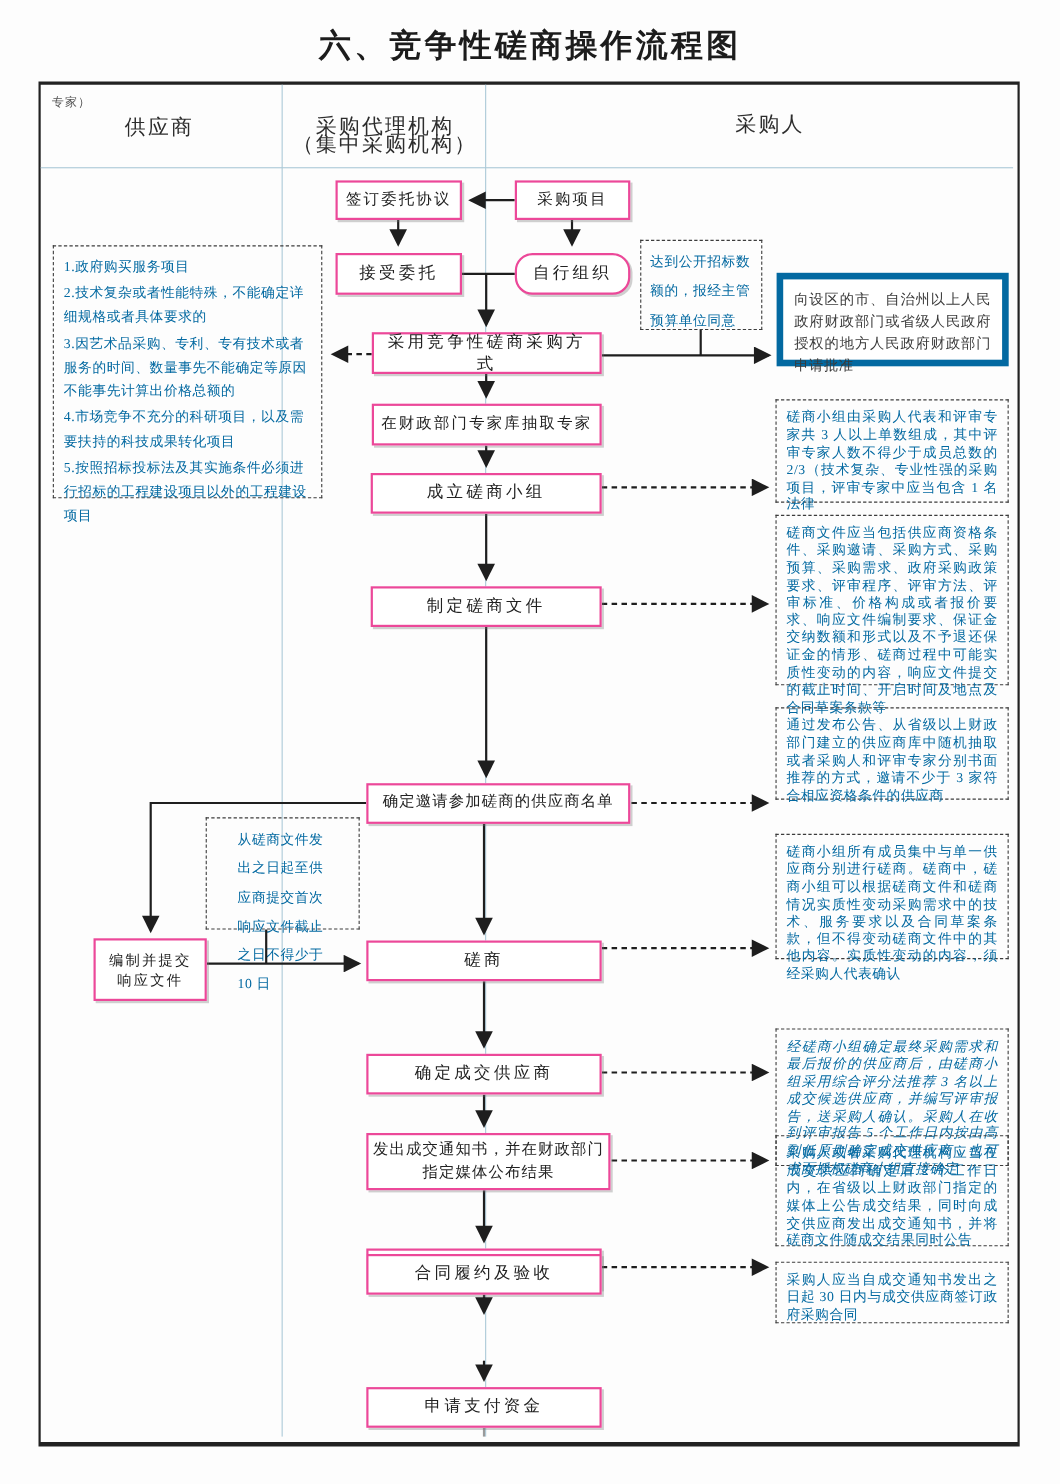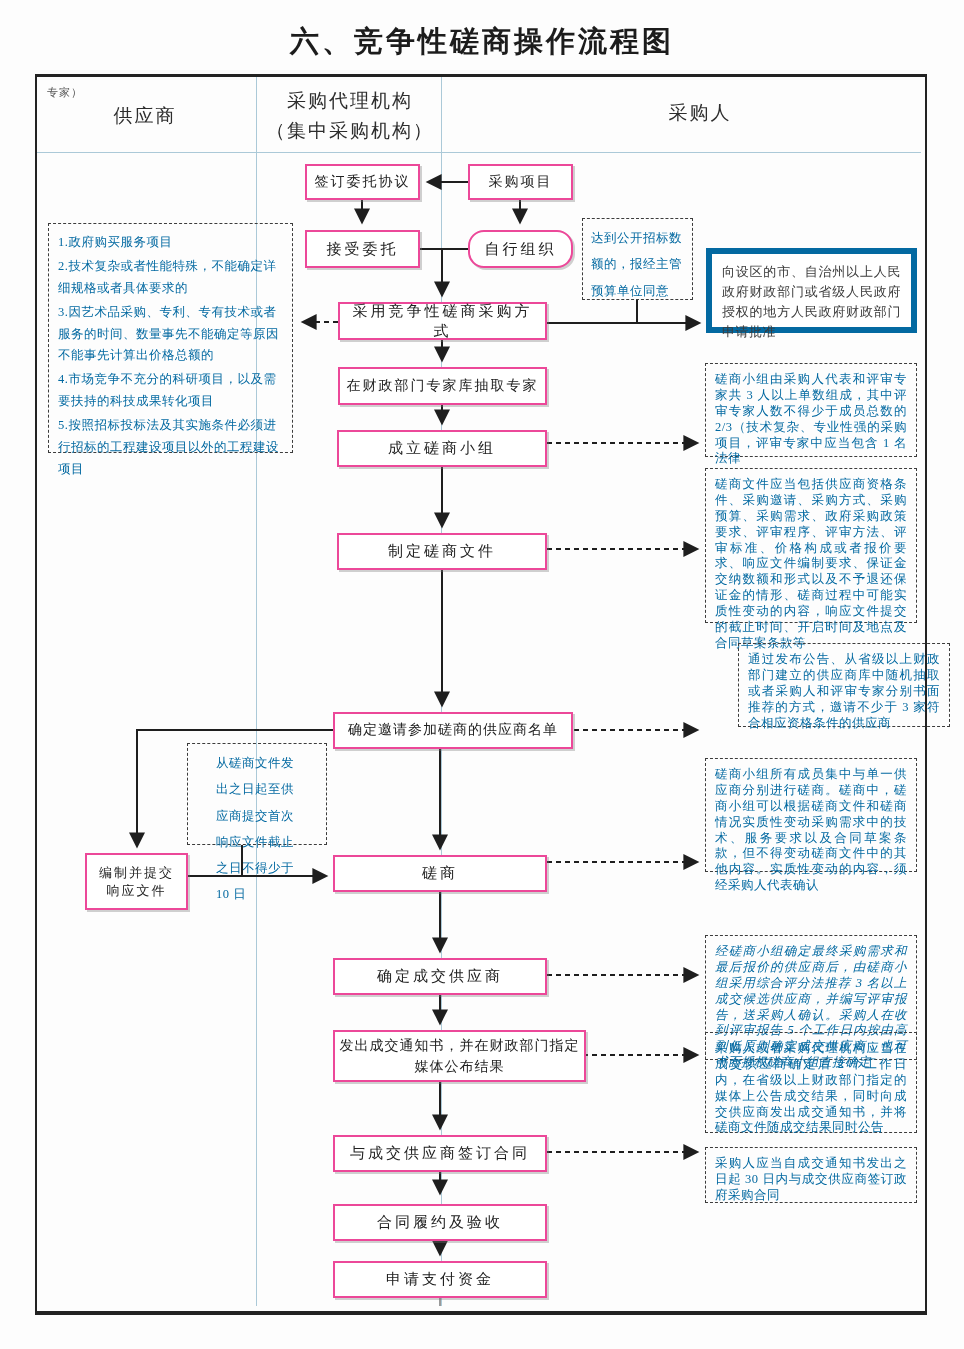--- a/index.html
+++ b/index.html
@@ -41,21 +41,21 @@
   <div class="title">六、竞争性磋商操作流程图</div>
 
   <div class="frame"></div>
 
   <div class="gridline" style="left:256px;top:77px;width:1px;height:1229px;"></div>
   <div class="gridline" style="left:441px;top:77px;width:1px;height:1229px;"></div>
   <div class="gridline" style="left:37px;top:152px;width:884px;height:1px;"></div>
 
   <div class="corner" style="left:47px;top:85px;">专家）</div>
   <div class="hdr" style="left:60px;top:103px;width:170px;">供应商</div>
-  <div class="hdr" style="left:262px;top:88px;width:176px;">采购代理机构</div>
+  <div class="hdr" style="left:262px;top:102px;width:176px;">采购代理机构</div>
   <div class="hdr" style="left:262px;top:118px;width:176px;">（集中采购机构）</div>
   <div class="hdr" style="left:540px;top:100px;width:320px;">采购人</div>
 
   <svg class="conn" width="964" height="1349" viewBox="0 0 964 1349">
     <defs>
       <marker id="ah" viewBox="0 0 10 10" refX="8.5" refY="5" markerWidth="8.5" markerHeight="8" orient="auto">
         <path d="M0,0 L10,5 L0,10 z" fill="#1e1e1e"></path>
       </marker>
     </defs>
     <g stroke="#1e1e1e" stroke-width="2" fill="none">
@@ -119,27 +119,27 @@
     </div>
   <div class="node" style="left:333px;top:712px;width:240px;height:37px;font-size:14px;letter-spacing:1px;">
       <span>确定邀请参加磋商的供应商名单</span>
     </div>
   <div class="node" style="left:333px;top:855px;width:214px;height:37px;">
       <span>磋商</span>
     </div>
   <div class="node" style="left:333px;top:958px;width:214px;height:37px;">
       <span>确定成交供应商</span>
     </div>
-  <div class="node" style="left:333px;top:1030px;width:253px;height:52px;font-size:14px;letter-spacing:1px;line-height:1.5;">
+  <div class="node" style="left:333px;top:1030px;width:222px;height:52px;font-size:14px;letter-spacing:1px;line-height:1.5;">
       <span>发出成交通知书，并在财政部门指定媒体公布结果</span>
     </div>
   <div class="node" style="left:333px;top:1135px;width:214px;height:37px;">
       <span>与成交供应商签订合同</span>
     </div>
-  <div class="node" style="left:333px;top:1204px;width:214px;height:37px;border-width:2.5px;">
+  <div class="node" style="left:333px;top:1140px;width:214px;height:37px;border-width:2.5px;">
       <span>合同履约及验收</span>
     </div>
   <div class="node" style="left:333px;top:1261px;width:214px;height:37px;">
       <span>申请支付资金</span>
     </div>
 
   <div class="node" style="left:85px;top:853px;width:103px;height:57px;font-size:13px;letter-spacing:2px;flex-direction:column;">
     <span>编制并提交</span>
     <span>响应文件</span>
   </div>
@@ -155,21 +155,21 @@
   </div>
 
   <div class="note airy" style="left:582px;top:218px;width:111px;height:82px;text-align:left;padding:6px 8px;"><span>达到公开招标数额的，报经主管预算单位同意</span></div>
 
   <div class="note airy" style="left:187px;top:743px;width:140px;height:102px;text-align:left;padding:6px 28px;"><span>从磋商文件发出之日起至供应商提交首次响应文件截止之日不得少于 10 日</span></div>
 
   <div class="note" style="left:705px;top:363px;width:212px;height:94px;"><span>磋商小组由采购人代表和评审专家共 3 人以上单数组成，其中评审专家人数不得少于成员总数的 2/3（技术复杂、专业性强的采购项目，评审专家中应当包含 1 名法律</span></div>
 
   <div class="note" style="left:705px;top:468px;width:212px;height:155px;"><span>磋商文件应当包括供应商资格条件、采购邀请、采购方式、采购预算、采购需求、政府采购政策要求、评审程序、评审方法、评审标准、价格构成或者报价要求、响应文件编制要求、保证金交纳数额和形式以及不予退还保证金的情形、磋商过程中可能实质性变动的内容，响应文件提交的截止时间、开启时间及地点及合同草案条款等</span></div>
 
-  <div class="note" style="left:705px;top:643px;width:212px;height:84px;margin-left:33px;"><span>通过发布公告、从省级以上财政部门建立的供应商库中随机抽取或者采购人和评审专家分别书面推荐的方式，邀请不少于 3 家符合相应资格条件的供应商</span></div>
+  <div class="note" style="left:705px;top:643px;width:212px;height:84px;"><span>通过发布公告、从省级以上财政部门建立的供应商库中随机抽取或者采购人和评审专家分别书面推荐的方式，邀请不少于 3 家符合相应资格条件的供应商</span></div>
 
   <div class="note" style="left:705px;top:758px;width:212px;height:114px;"><span>磋商小组所有成员集中与单一供应商分别进行磋商。磋商中，磋商小组可以根据磋商文件和磋商情况实质性变动采购需求中的技术、服务要求以及合同草案条款，但不得变动磋商文件中的其他内容。实质性变动的内容，须经采购人代表确认</span></div>
 
   <div class="note" style="left:705px;top:935px;width:212px;height:125px;font-style:italic;"><span>经磋商小组确定最终采购需求和最后报价的供应商后，由磋商小组采用综合评分法推荐 3 名以上成交候选供应商，并编写评审报告，送采购人确认。采购人在收到评审报告 5 个工作日内按由高到低原则确定成交供应商，也可书面授权磋商小组直接确定</span></div>
 
   <div class="note" style="left:705px;top:1032px;width:212px;height:101px;"><span>采购人或者采购代理机构应当在成交供应商确定后 2 个工作日内，在省级以上财政部门指定的媒体上公告成交结果，同时向成交供应商发出成交通知书，并将磋商文件随成交结果同时公告</span></div>
 
   <div class="note" style="left:705px;top:1147px;width:212px;height:56px;"><span>采购人应当自成交通知书发出之日起 30 日内与成交供应商签订政府采购合同</span></div>
 
 </div>

